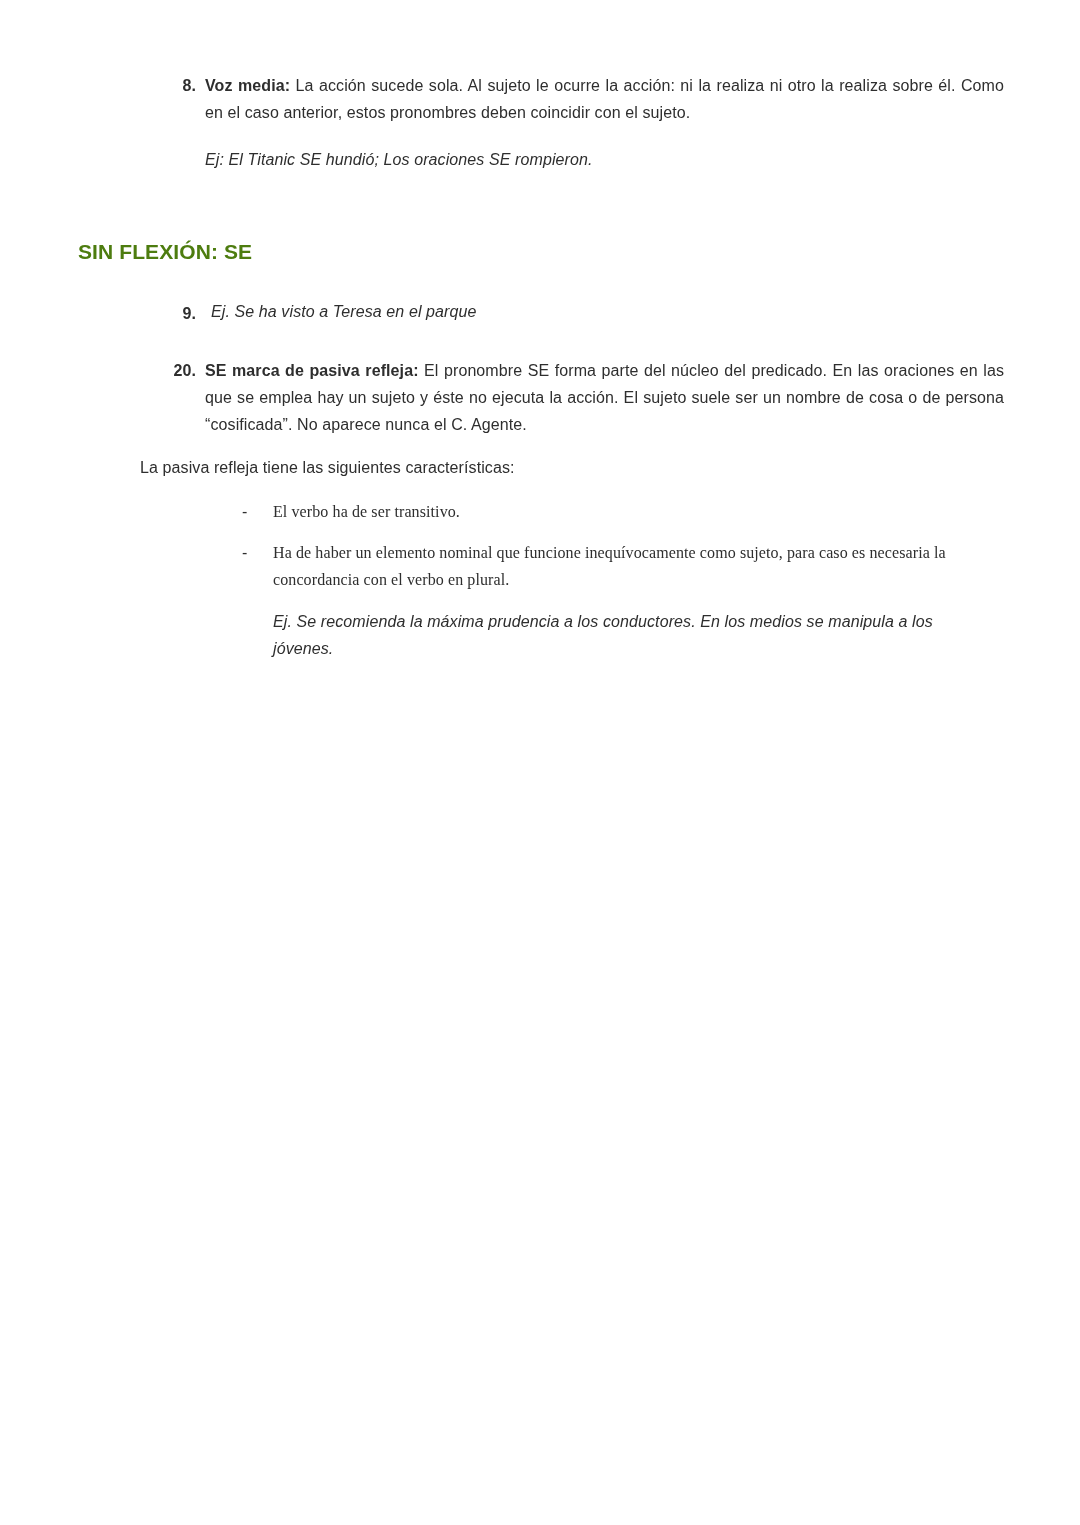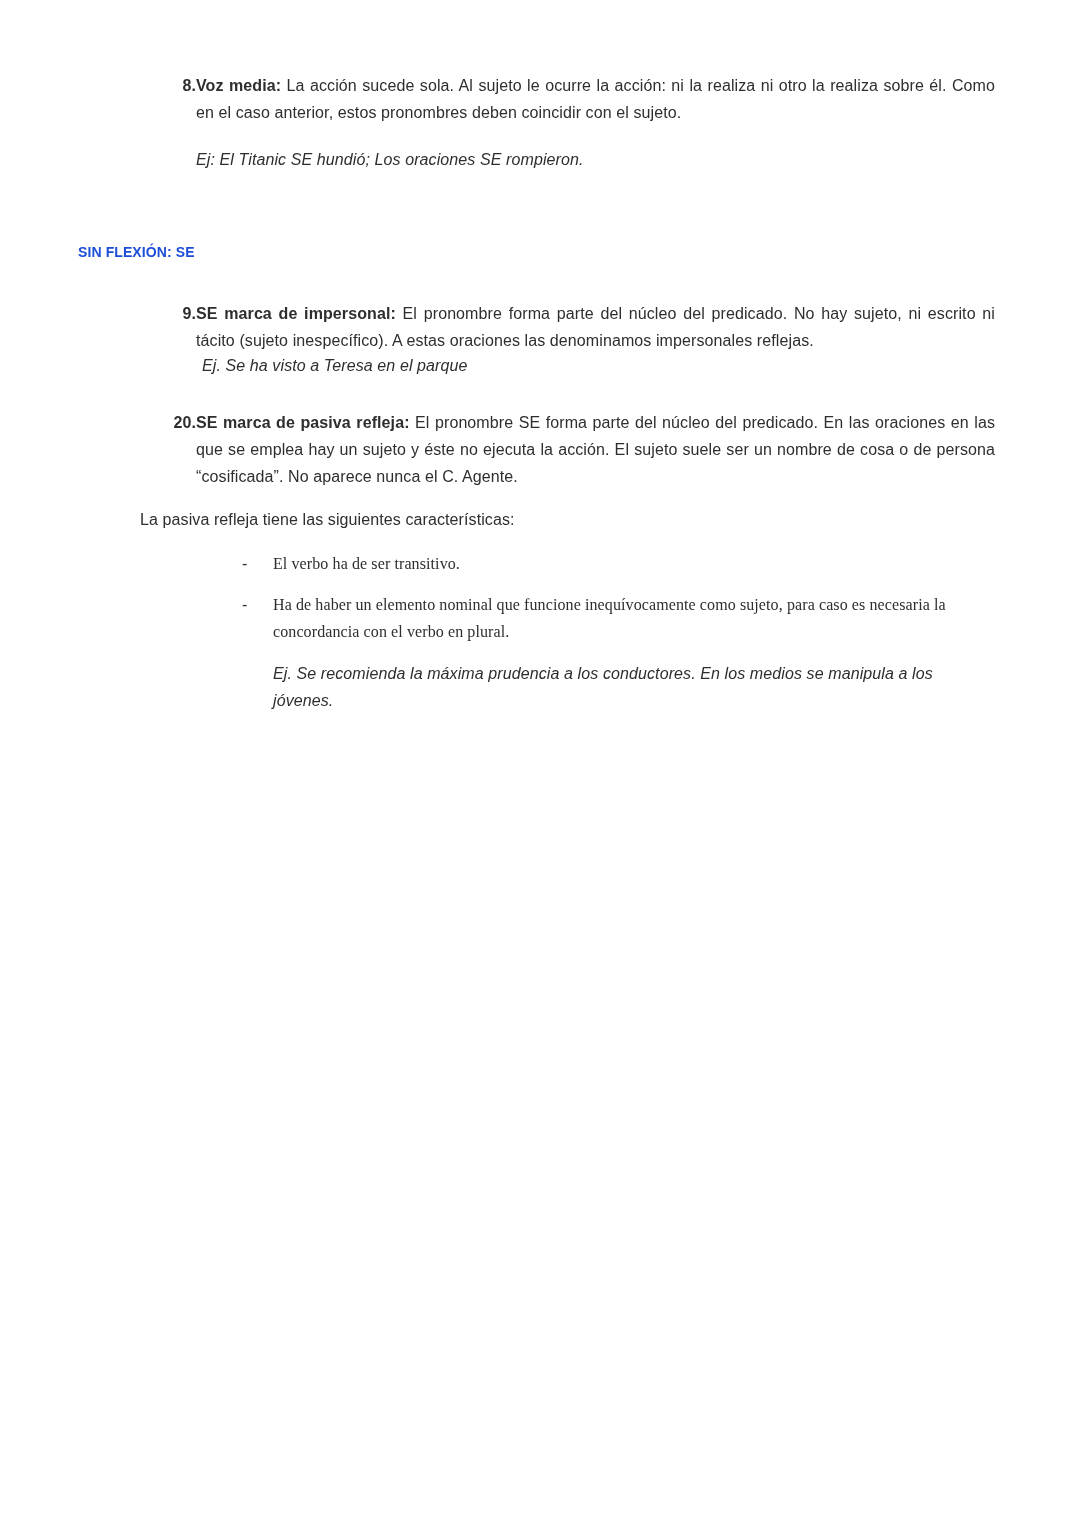--- a/index.html
+++ b/index.html
@@ -30,34 +30,35 @@
     display: flex;
     margin-left: 88px;
   }
   .list-num {
     flex: 0 0 30px;
     width: 30px;
     text-align: right;
     font-weight: bold;
   }
   .list-content {
+    margin-left: 9px;
     width: 799px;
   }
 
   .example {
     font-style: italic;
   }
   .example-8 { margin-top: 20px; }
   .example-9 { margin-top: -2px; padding-left: 6px; }
 
   .section-heading {
-    font-size: 14px;
+    font-size: 21px;
     line-height: 30px;
     font-weight: bold;
-    color: #1d4ed8;
+    color: #4d7c0f;
     margin: 64px 0 23px 0;
   }
   .intro-par {
     width: 926px;
   }
 
   .row-9  { margin-top: 33px; }
   .row-10 { margin-top: 30px; }
 
   .characteristics-intro {
@@ -97,21 +98,20 @@
       <p class="example example-8">Ej: El Titanic SE hundió; Los oraciones SE rompieron.</p>
     </div>
   </div>
 
   <h2 class="section-heading">SIN FLEXIÓN: SE</h2>
 
 
   <div class="list-row row-9">
     <span class="list-num">9.</span>
     <div class="list-content">
-      <p class="justify"><span class="bold">SE marca de impersonal:</span> <span>El pronombre forma parte del núcleo del predicado. No hay sujeto, ni escrito ni tácito (sujeto inespecífico). A estas oraciones las denominamos impersonales reflejas.</span></p>
       <p class="example example-9">Ej. Se ha visto a Teresa en el parque</p>
     </div>
   </div>
 
   <div class="list-row row-10">
     <span class="list-num">20.</span>
     <div class="list-content">
       <p class="justify"><span class="bold">SE marca de pasiva refleja:</span> <span>El pronombre SE forma parte del núcleo del predicado. En las oraciones en las que se emplea hay un sujeto y éste no ejecuta la acción. El sujeto suele ser un nombre de cosa o de persona “cosificada”. No aparece nunca el C. Agente.</span></p>
     </div>
   </div>

